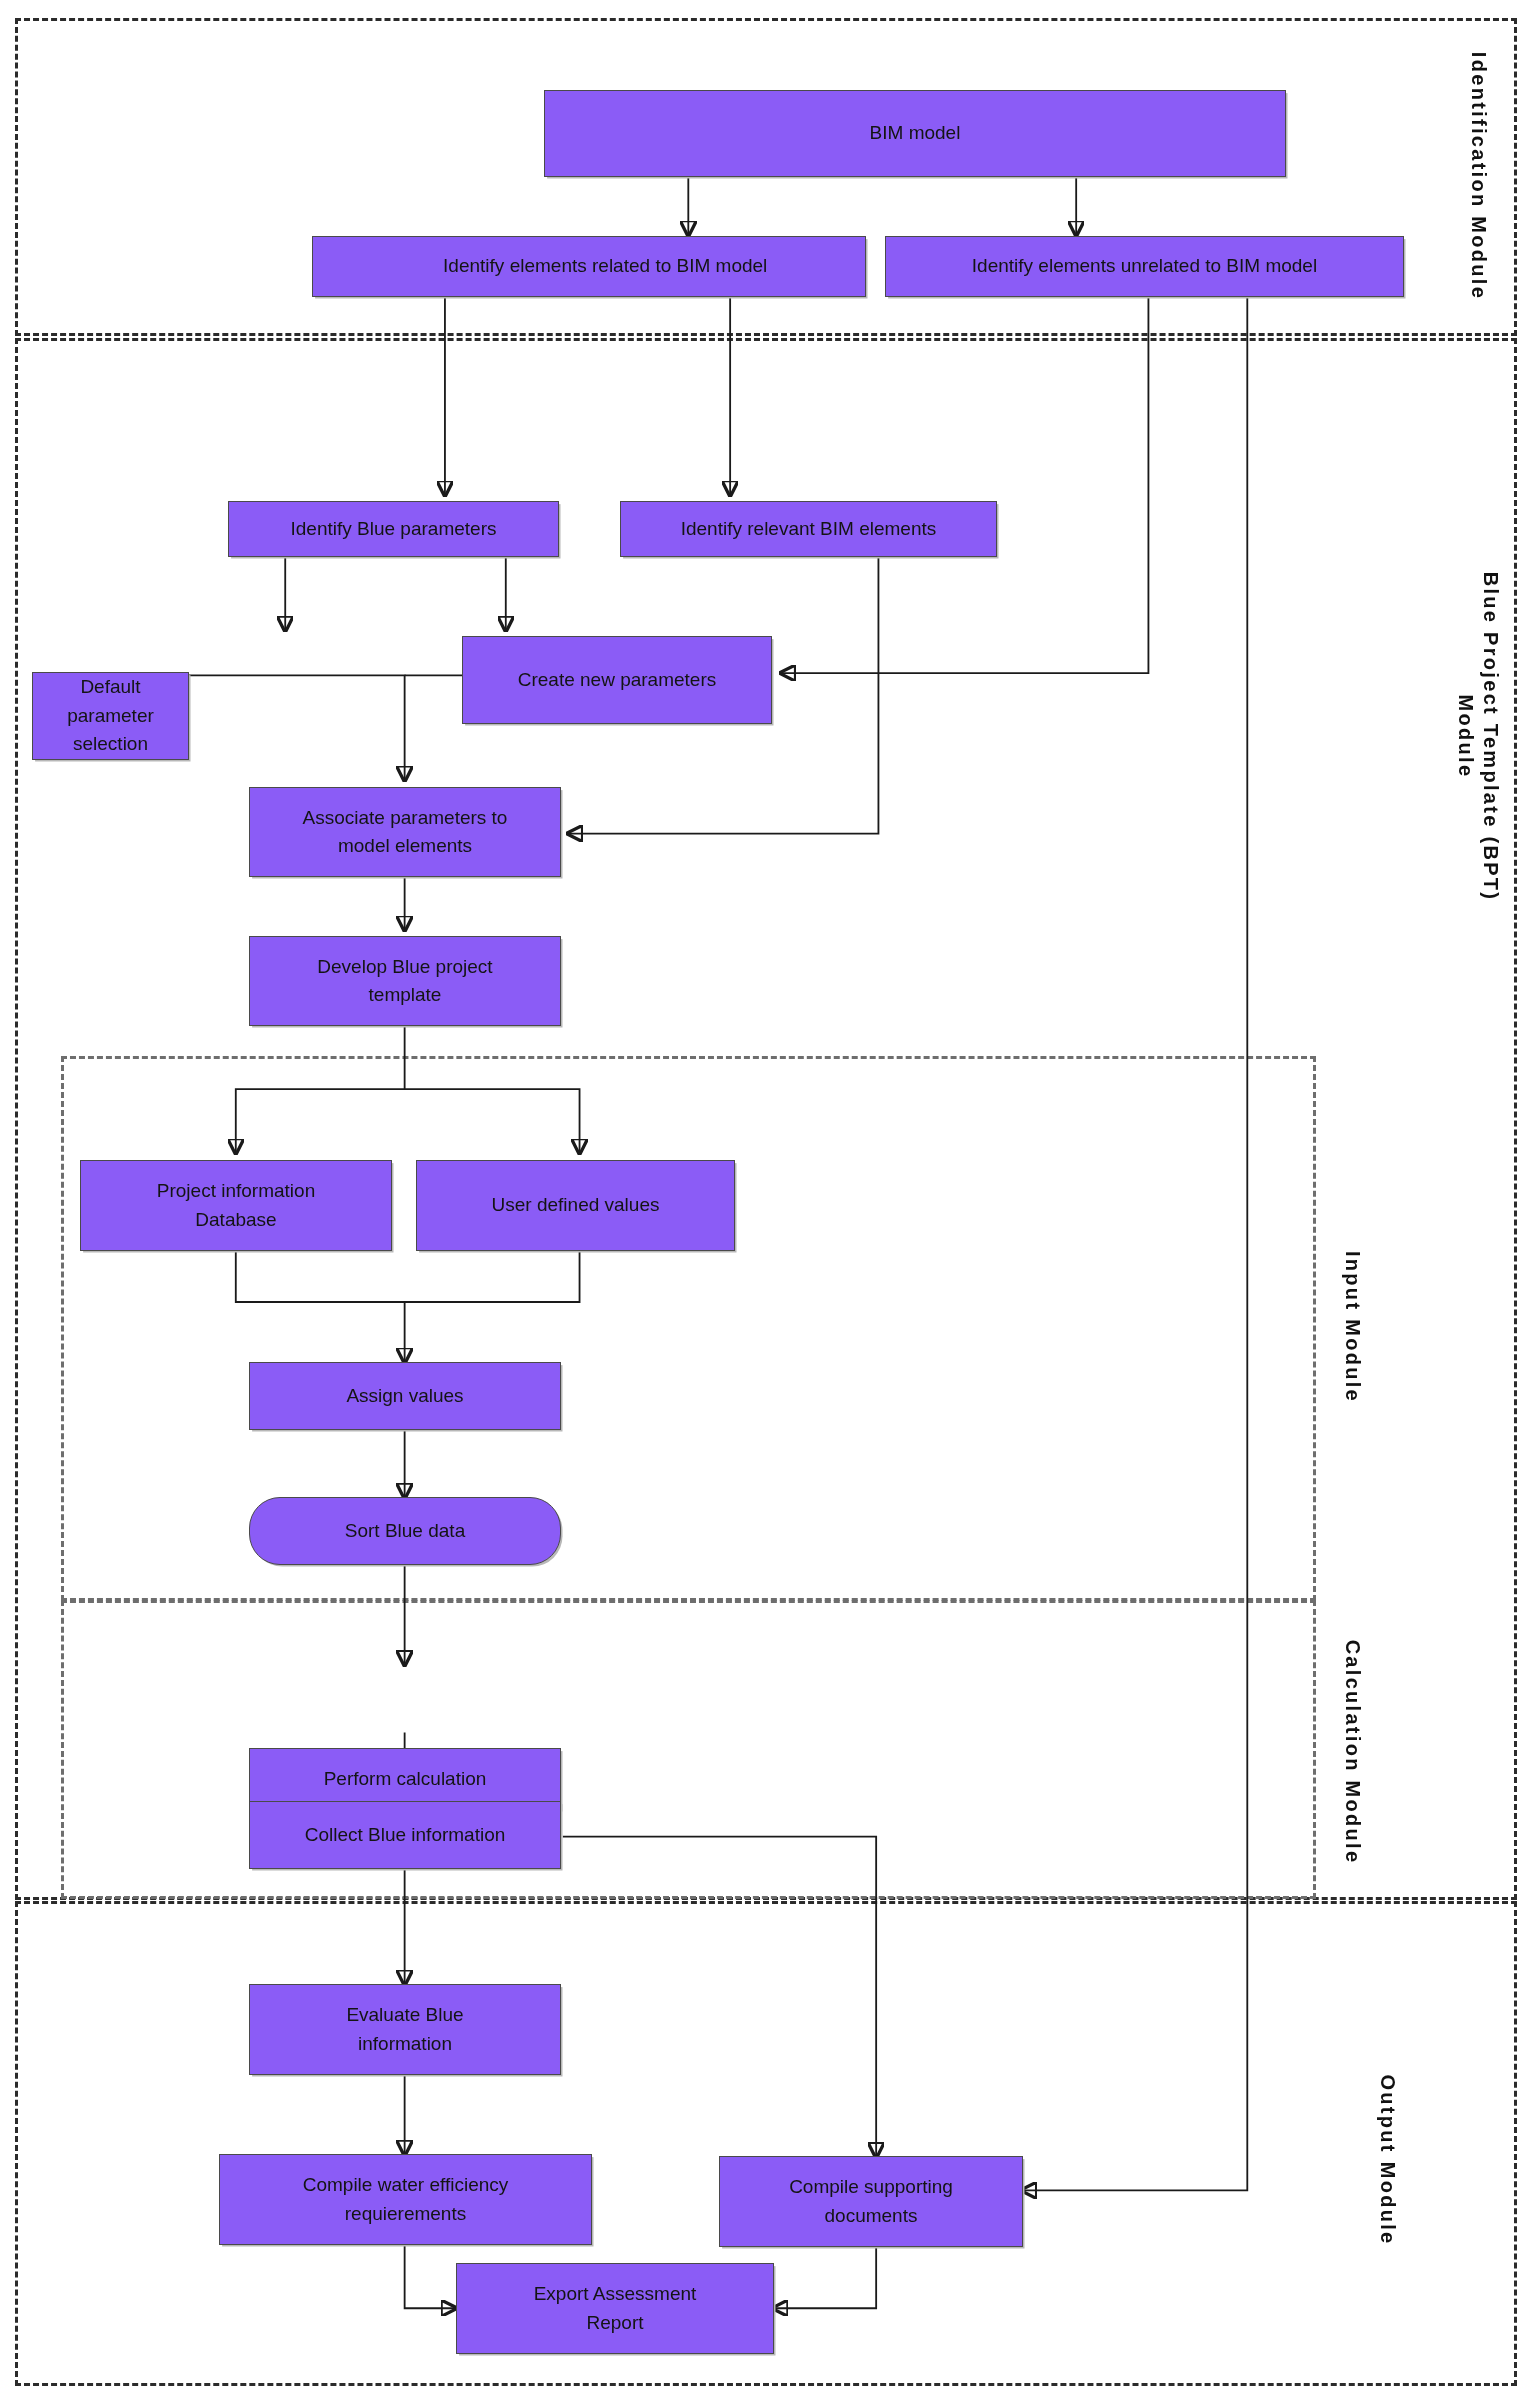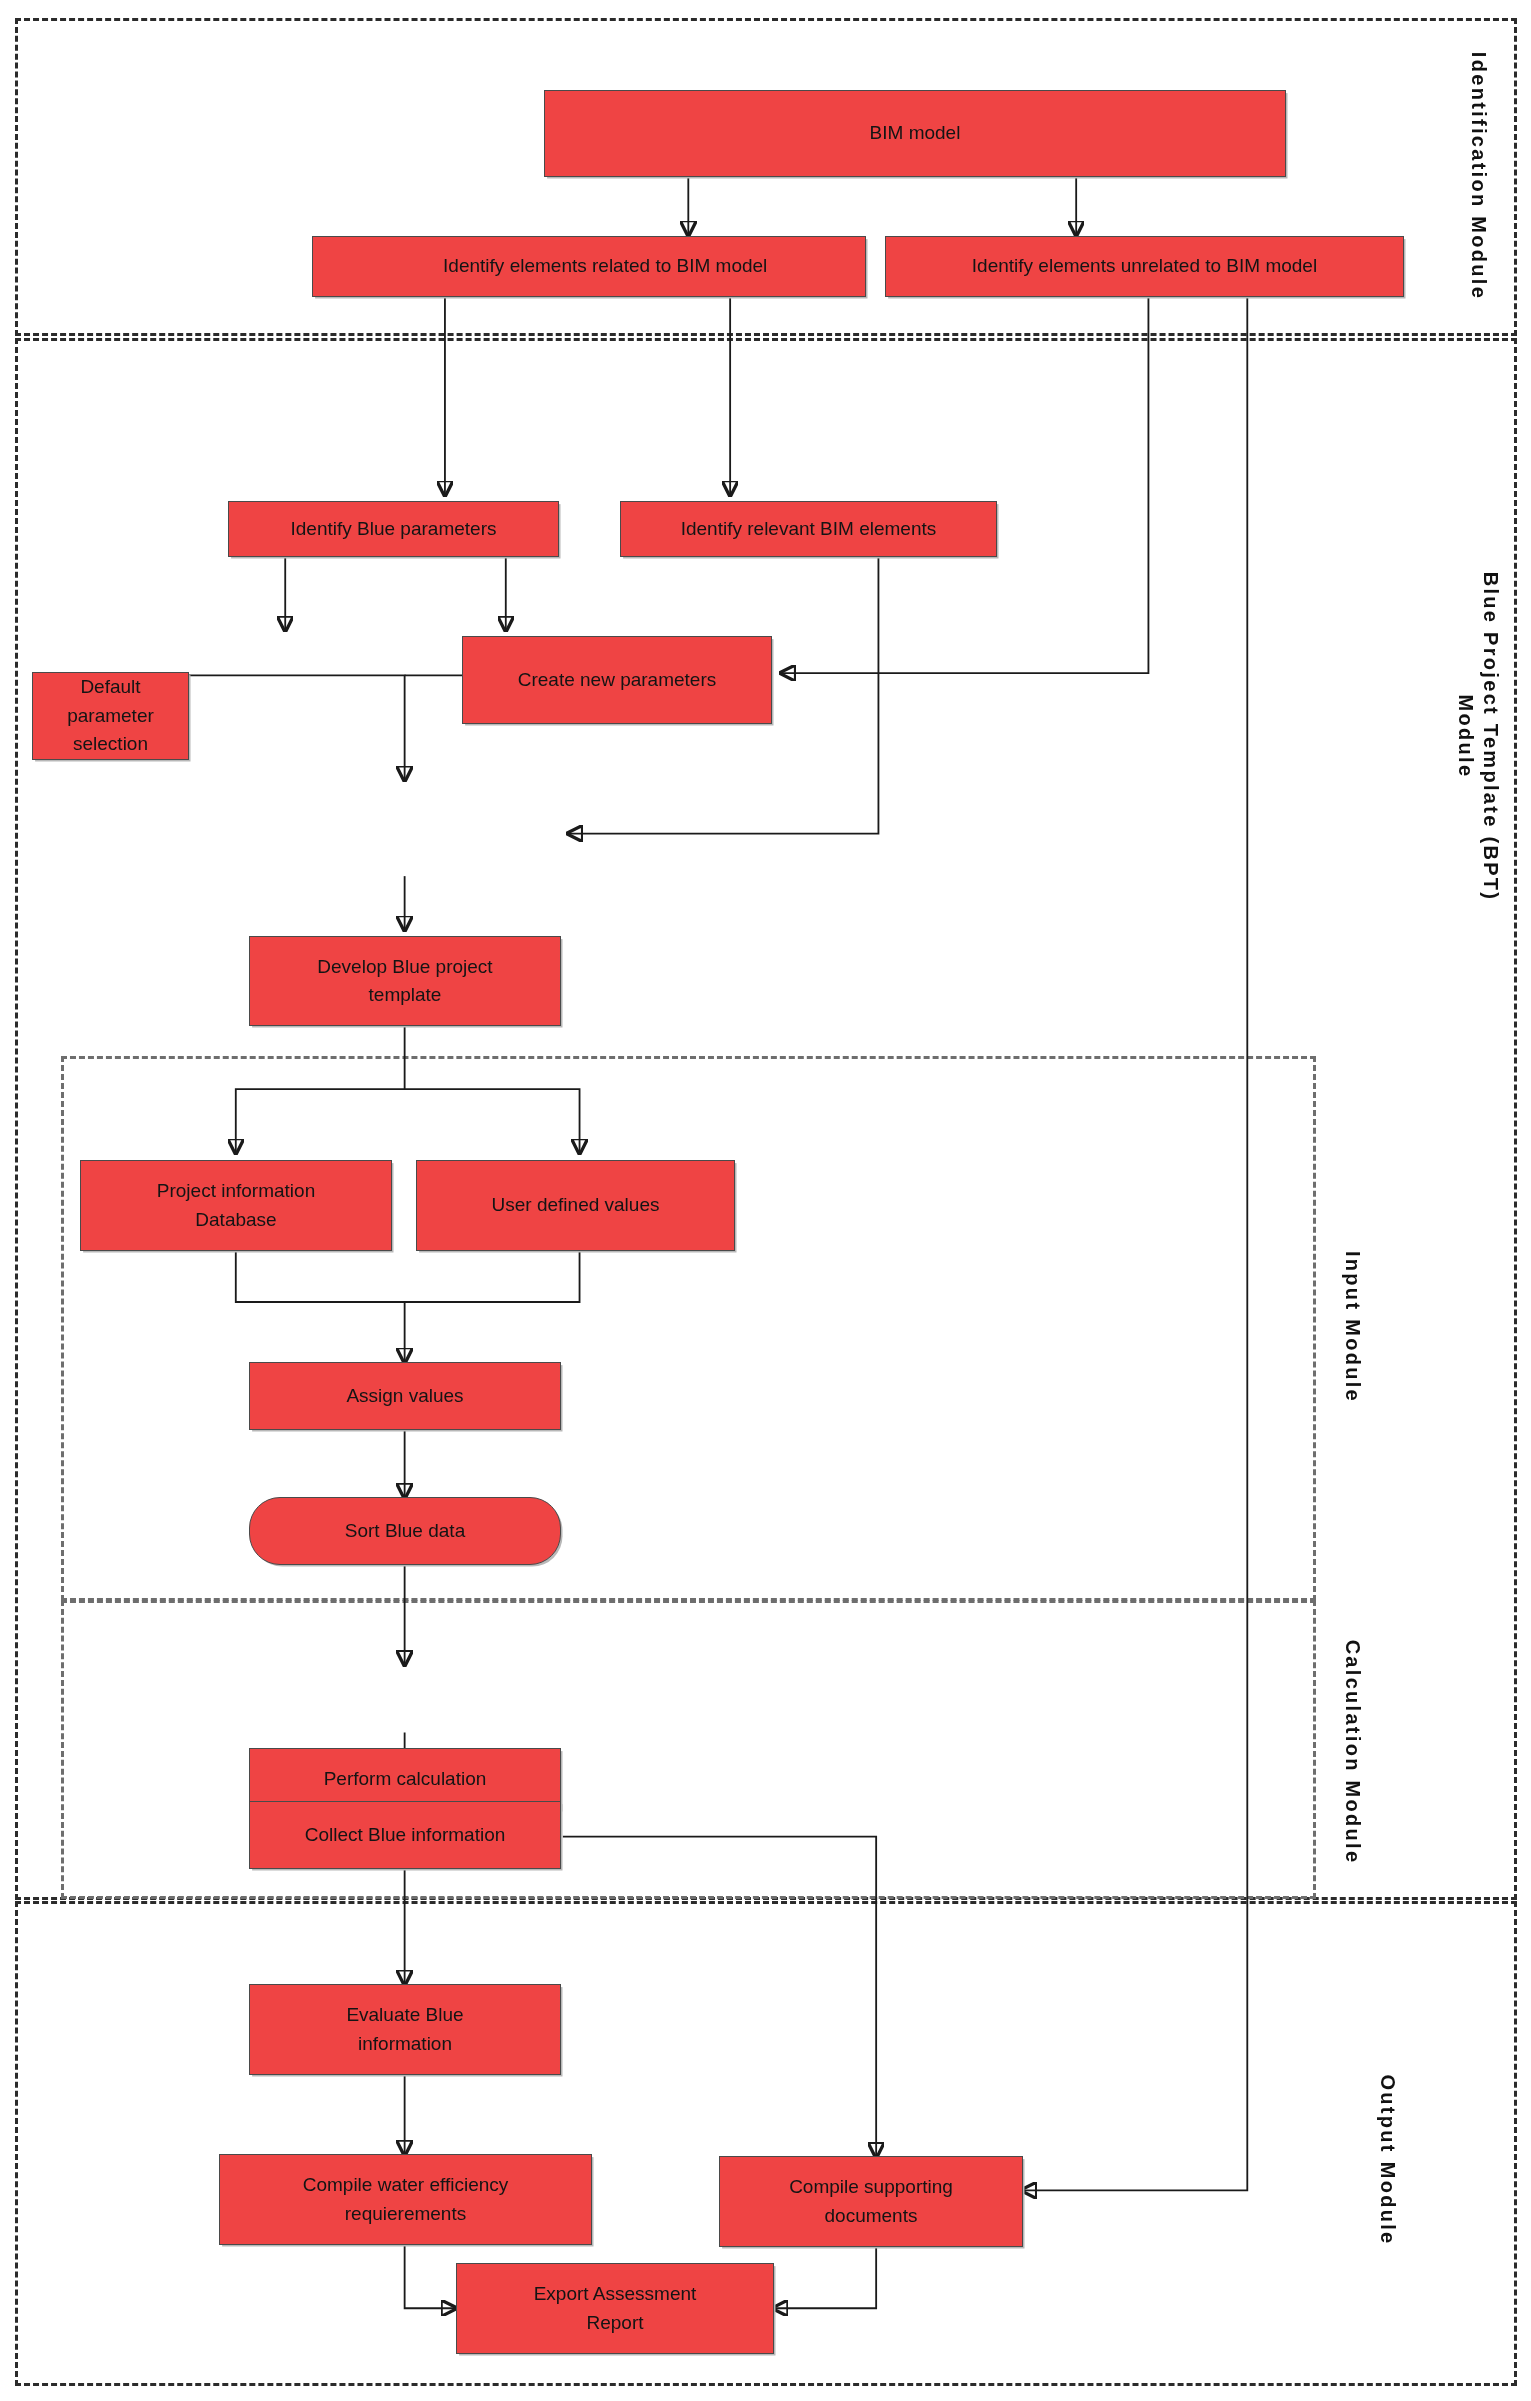--- a/index.html
+++ b/index.html
@@ -37,21 +37,21 @@
     white-space: pre;
     text-align: center;
     line-height: 1.25;
     transform-origin: 50% 50%;
     transform: rotate(90deg);
   }
   
   .node {
     position: absolute;
     box-sizing: border-box;
-    background: #ef4444;
+    background: #8b5cf6;
     border: 1.5px solid #4a4a4a;
     box-shadow: 2.3px 2.3px 0 -0.8px #b8b8b8;
     display: flex;
     align-items: center;
     justify-content: center;
     text-align: center;
     color: #141414;
     font-size: 19px;
     line-height: 1.5;
     padding: 3px 7.6px;
@@ -161,20 +161,22 @@
 
   <div class="node" style="left:228px; top:501px; width:331px; height:56px;">Identify Blue parameters</div>
 
   <div class="node" style="left:620px; top:501px; width:377px; height:56px;">Identify relevant BIM elements</div>
 
   <div class="node" style="left:32px; top:636px; width:157px; height:88px; white-space:pre-line;margin-top:36px;">Default parameter
 selection</div>
 
   <div class="node" style="left:462px; top:636px; width:310px; height:88px;">Create new parameters</div>
 
+  <div class="node" style="left:249px; top:787px; width:312px; height:90px; white-space:pre-line;">Associate parameters to
+model elements</div>
 
   <div class="node" style="left:249px; top:936px; width:312px; height:90px; white-space:pre-line;">Develop Blue project
 template</div>
 
   <div class="node" style="left:80px; top:1160px; width:312px; height:91px; white-space:pre-line;">Project information
 Database</div>
 
   <div class="node" style="left:416px; top:1160px; width:319px; height:91px;">User defined values</div>
 
   <div class="node" style="left:249px; top:1362px; width:312px; height:68px;">Assign values</div>

